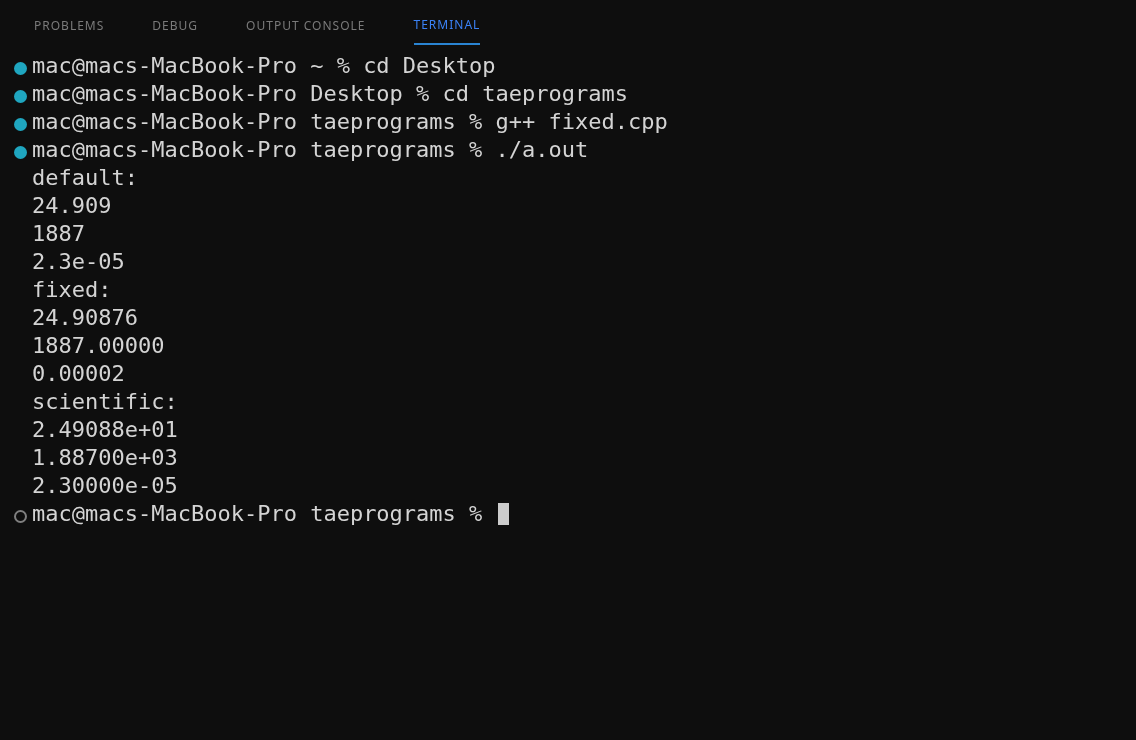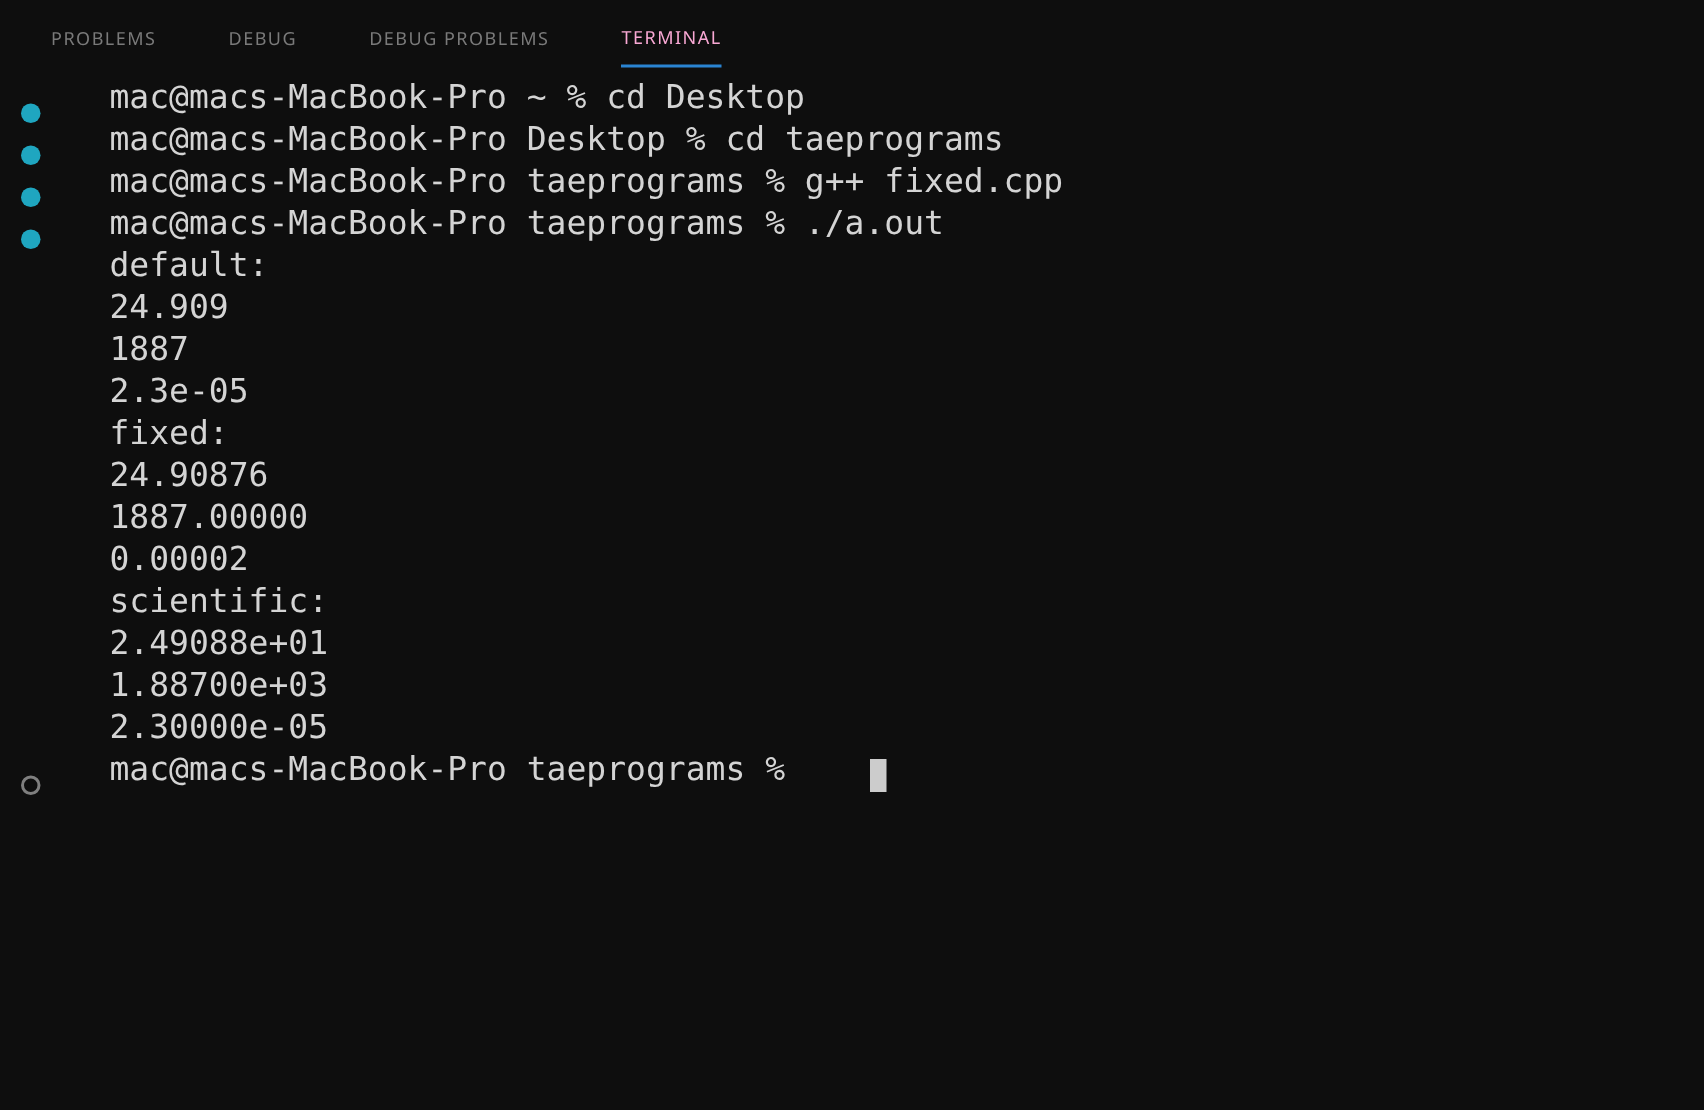--- a/index.html
+++ b/index.html
@@ -24,32 +24,32 @@
       font-family: -apple-system, "Segoe UI", system-ui, sans-serif;
       font-size: 12px;
       letter-spacing: 1px;
       color: #7a7a7a;
       padding: 12px 0 10px;
       margin-right: 48px;
       cursor: pointer;
       user-select: none;
     }
     .tab.active {
-      color: #f9a8d4;
+      color: #3b82f6;
       border-bottom: 2px solid #2a84d2;
     }
 
     
     .term {
       padding: 4px 0 0 8px;
       font-size: 22px;
       line-height: 28px;
       white-space: pre;
     }
-    .row { display: flex; align-items: flex-end; gap: 41px; }
+    .row { display: flex; align-items: center; }
     .bullet {
       width: 24px;
       display: inline-flex;
       justify-content: center;
       align-items: center;
       position: relative;
       top: 2px;
     }
     .dot {
       width: 13px; height: 13px; border-radius: 50%;
@@ -70,17 +70,17 @@
       vertical-align: text-bottom;
       margin-left: 2px;
     }
   </style>
 </head>
 <body>
 
 <div class="tabs">
   <div class="tab">PROBLEMS</div>
   <div class="tab">DEBUG</div>
-  <div class="tab">DEBUG PROBLEMS</div>
+  <div class="tab">OUTPUT CONSOLE</div>
   <div class="tab active">TERMINAL</div>
 </div>
 
 <div class="term" id="term"><div class="row"><span class="bullet"><span class="dot"></span></span><span class="line">mac@macs-MacBook-Pro ~ % cd Desktop</span></div><div class="row"><span class="bullet"><span class="dot"></span></span><span class="line">mac@macs-MacBook-Pro Desktop % cd taeprograms</span></div><div class="row"><span class="bullet"><span class="dot"></span></span><span class="line">mac@macs-MacBook-Pro taeprograms % g++ fixed.cpp</span></div><div class="row"><span class="bullet"><span class="dot"></span></span><span class="line">mac@macs-MacBook-Pro taeprograms % ./a.out</span></div><div class="row"><span class="none"></span><span class="line">default:</span></div><div class="row"><span class="none"></span><span class="line">24.909</span></div><div class="row"><span class="none"></span><span class="line">1887</span></div><div class="row"><span class="none"></span><span class="line">2.3e-05</span></div><div class="row"><span class="none"></span><span class="line"></span></div><div class="row"><span class="none"></span><span class="line">fixed:</span></div><div class="row"><span class="none"></span><span class="line">24.90876</span></div><div class="row"><span class="none"></span><span class="line">1887.00000</span></div><div class="row"><span class="none"></span><span class="line">0.00002</span></div><div class="row"><span class="none"></span><span class="line"></span></div><div class="row"><span class="none"></span><span class="line">scientific:</span></div><div class="row"><span class="none"></span><span class="line">2.49088e+01</span></div><div class="row"><span class="none"></span><span class="line">1.88700e+03</span></div><div class="row"><span class="none"></span><span class="line">2.30000e-05</span></div><div class="row"><span class="bullet"><span class="ring"></span></span><span class="line">mac@macs-MacBook-Pro taeprograms % </span><span class="cursor"></span></div></div>
 
 </body></html>

